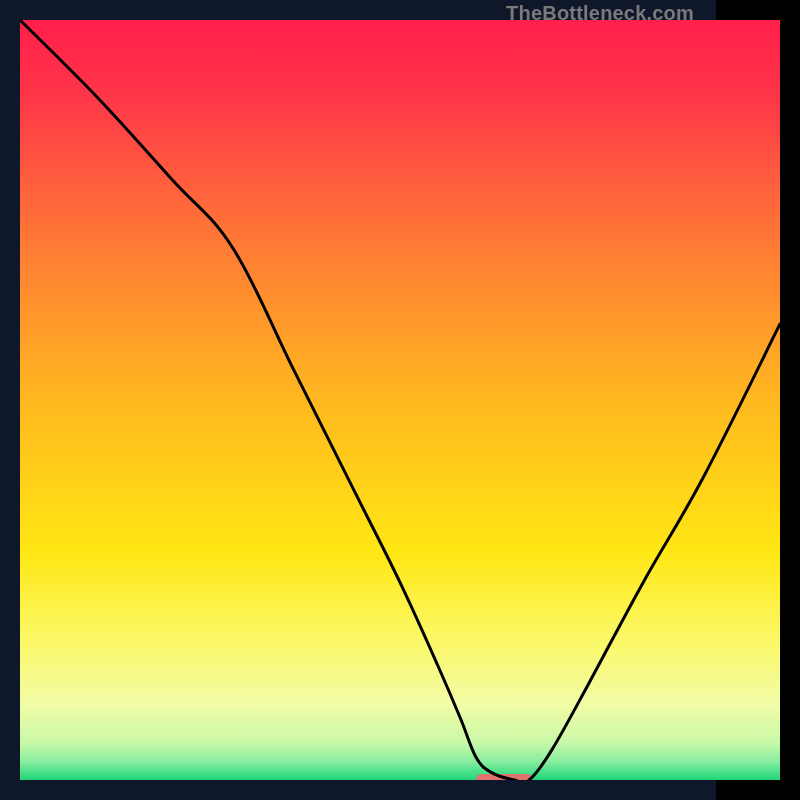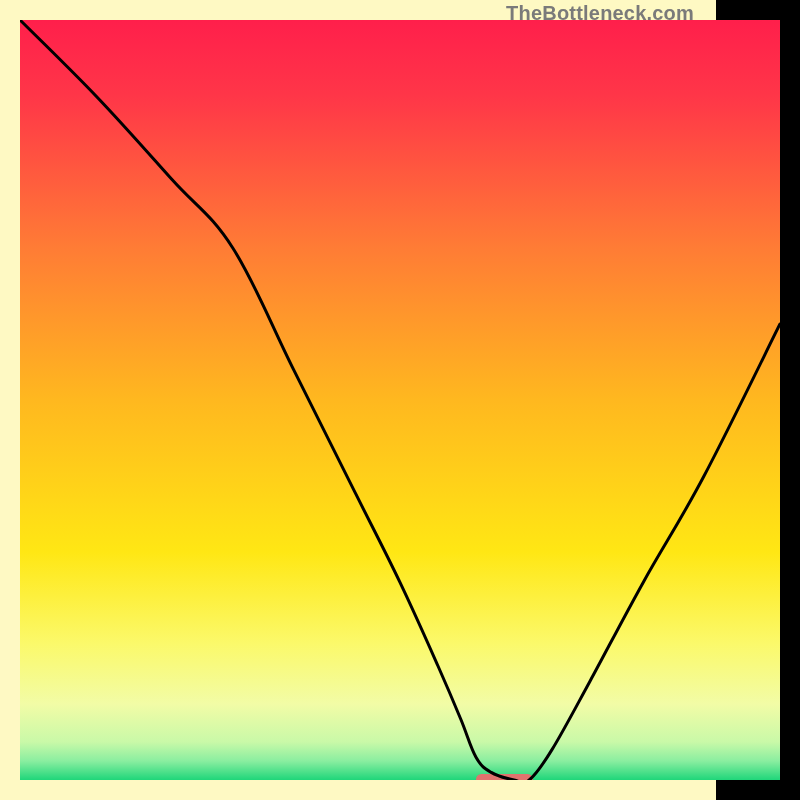--- a/index.html
+++ b/index.html
@@ -9,21 +9,21 @@
     height: 800px;
     background: #000;
     overflow: hidden;
   }
   .frame {
     position: absolute;
     left: 0;
     top: 0;
     width: 716px;
     height: 800px;
-    background: #fef9c3;
+    background: #0f172a;
   }
   .plot-area {
     position: absolute;
     left: 20px;
     top: 20px;
     width: 760px;
     height: 760px;
     overflow: hidden;
   }
   .gradient {

